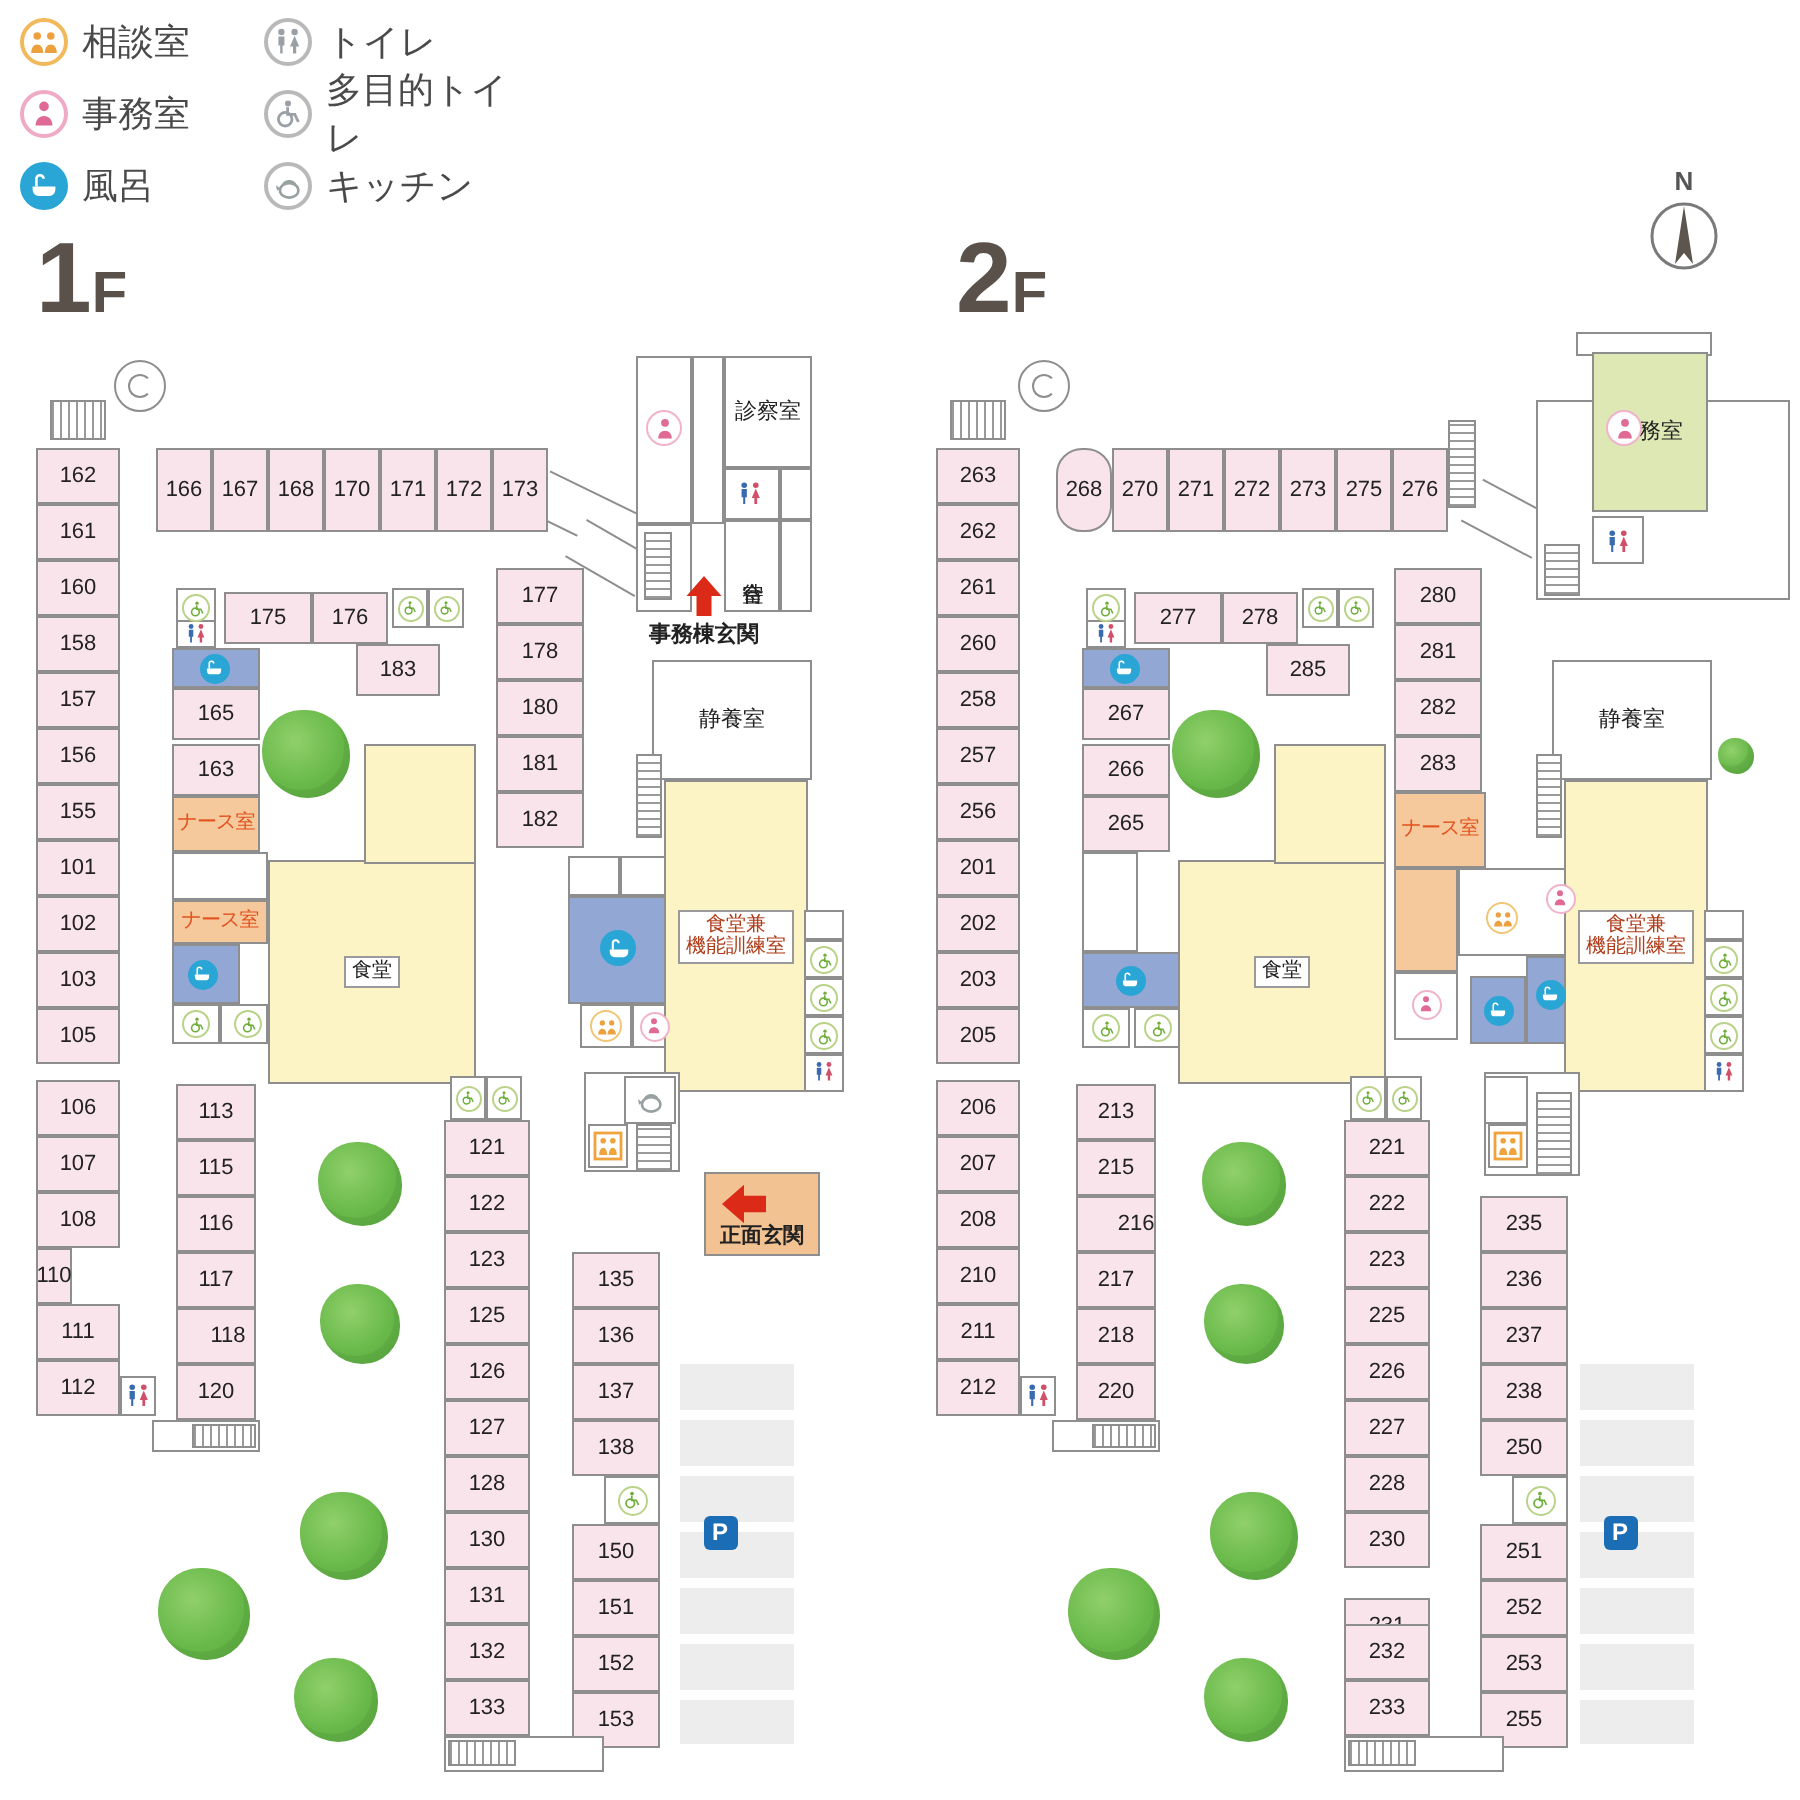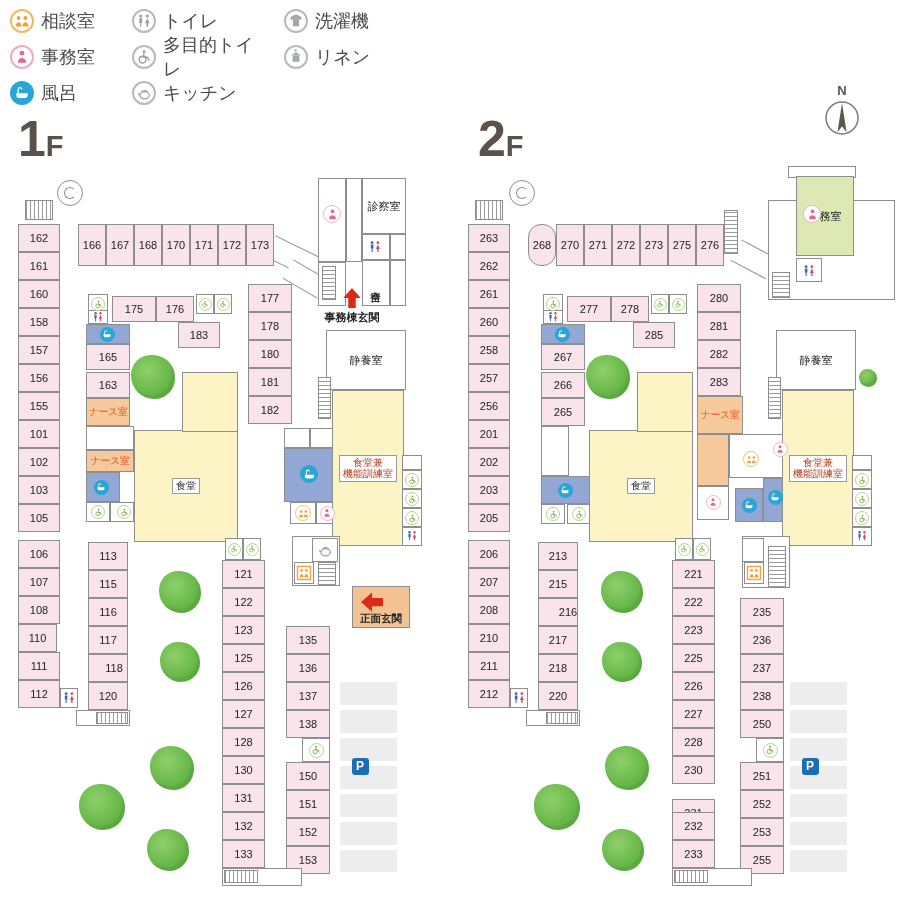--- a/index.html
+++ b/index.html
@@ -136,40 +136,20 @@
         <span class="lg-ic gray" data-icon="kettle">
             <svg viewBox="0 0 16 16">
               <ellipse cx="8.6" cy="10.2" rx="4.6" ry="3.6" fill="none" stroke="#98a1a1" stroke-width="1.3"></ellipse>
               <path d="M5.6 7.2a3.6 3.6 0 0 1 6 0" fill="none" stroke="#98a1a1" stroke-width="1.2"></path>
               <path d="M4.2 9.2L2 7.6l.5 2.8z" fill="#98a1a1"></path>
             </svg>
           </span>
         <span class="lg-label">キッチン</span>
       </div>
     </div>
-    <div class="lg-col">
-      <div class="lg-item">
-        <span class="lg-ic gray" data-icon="shirt">
-            <svg viewBox="0 0 16 16">
-              <path d="M5.2 2.6L8 1.6l2.8 1L14 4.8l-1.4 2.4-1.6-1v7H5v-7l-1.6 1L2 4.8z" fill="#a3a8ab"></path>
-            </svg>
-          </span>
-        <span class="lg-label">洗濯機</span>
-      </div>
-      <div class="lg-item">
-        <span class="lg-ic gray" data-icon="linen">
-            <svg viewBox="0 0 16 16">
-              <path d="M8 3.4V2.2a1.1 1.1 0 1 1 1.1-1.1" fill="none" stroke="#a3a8ab" stroke-width="1"></path>
-              <path d="M8 3.2l5 3.4H3z" fill="#a3a8ab"></path>
-              <rect x="4.6" y="6.8" width="6.8" height="6" rx=".5" fill="#a3a8ab"></rect>
-            </svg>
-          </span>
-        <span class="lg-label">リネン</span>
-      </div>
-    </div>
   </div>
 
   <div class="compass" style="left:820px;top:84px">
     <div class="c-n">N</div>
     <svg width="40" height="40" viewBox="0 0 40 40">
       <circle cx="20" cy="21" r="16" fill="none" stroke="#7a7a7a" stroke-width="1.5"></circle>
       <path d="M20 6 L24.5 35 L20 29.5 L15.5 35 Z" fill="#5c564e"></path>
     </svg>
   </div>
 
@@ -211,21 +191,21 @@
     </div>
     <div class="r pink" style="left: 18px; top: 540px; width: 42px; height: 28px;">
       <span class="lab ">106</span>
     </div>
     <div class="r pink" style="left: 18px; top: 568px; width: 42px; height: 28px;">
       <span class="lab ">107</span>
     </div>
     <div class="r pink" style="left: 18px; top: 596px; width: 42px; height: 28px;">
       <span class="lab ">108</span>
     </div>
-    <div class="r pink" style="left: 18px; top: 624px; width: 39px; height: 28px;">
+    <div class="r pink" style="left: 18px; top: 624px; width: 18px; height: 28px;">
       <span class="lab ">110</span>
     </div>
     <div class="r pink" style="left: 18px; top: 652px; width: 42px; height: 28px;">
       <span class="lab ">111</span>
     </div>
     <div class="r pink" style="left: 18px; top: 680px; width: 42px; height: 28px;">
       <span class="lab ">112</span>
     </div>
     <div class="r pink" style="left: 78px; top: 224px; width: 28px; height: 42px;">
       <span class="lab ">166</span>

